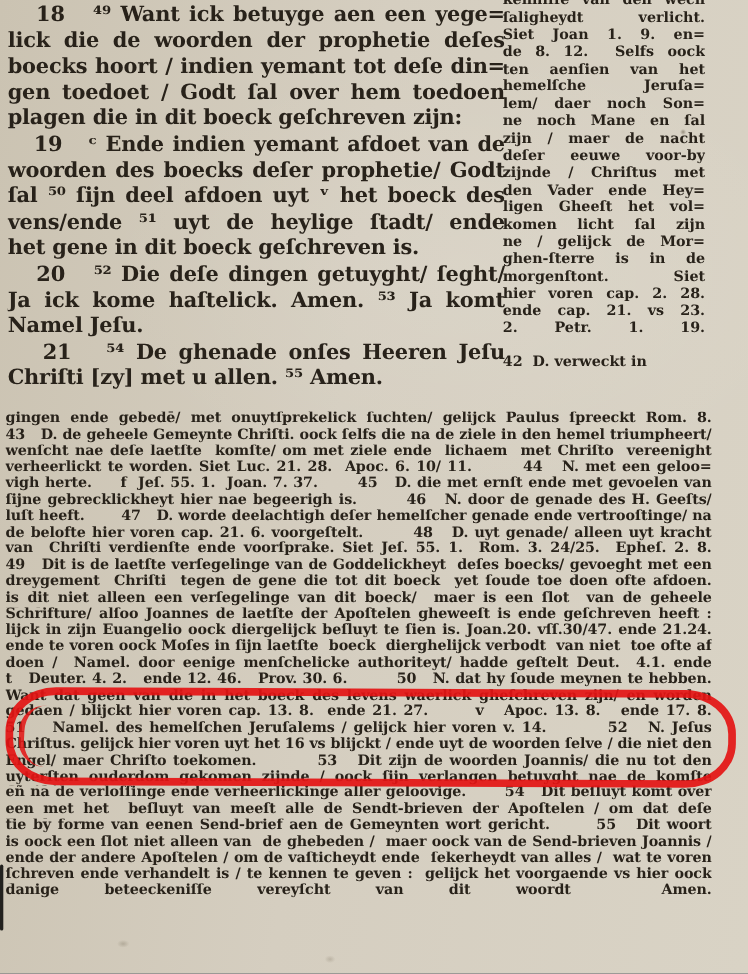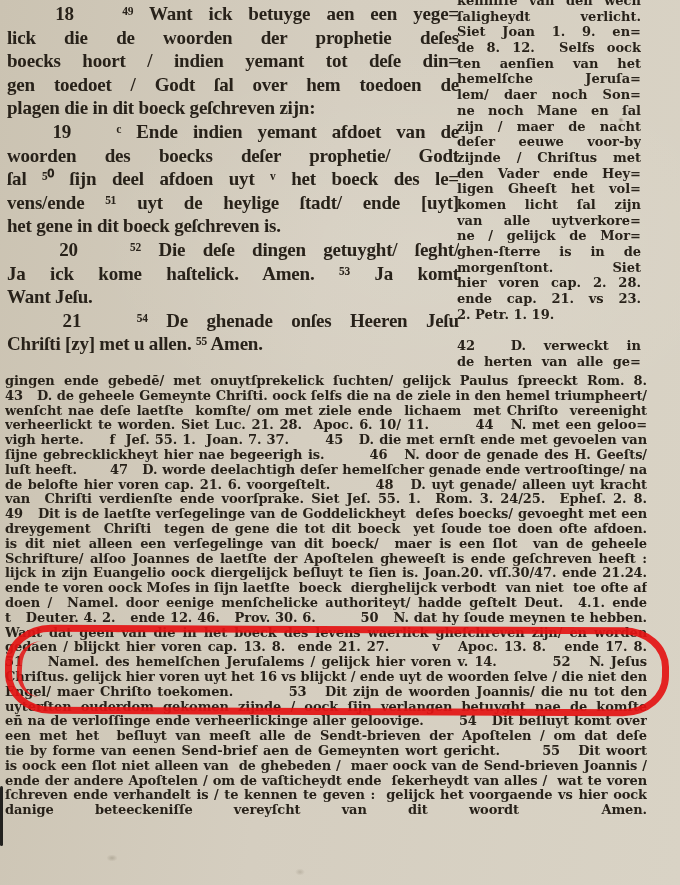--- a/index.html
+++ b/index.html
@@ -13,21 +13,21 @@
       radial-gradient(3px 3px at 575px 174px, rgba(70,60,40,.35), transparent 70%),
       radial-gradient(8px 5px at 112px 858px, rgba(110,100,80,.30), transparent 70%),
       radial-gradient(7px 5px at 300px 872px, rgba(110,100,80,.25), transparent 70%),
       radial-gradient(420px 260px at 62% 28%, rgba(255,255,250,.10), transparent 80%),
       linear-gradient(97deg,#cbc3b2,#d5cec0 45%,#d9d3c5);
     font-family:"DejaVu Serif",serif;
   }
   .line{white-space:pre-wrap;text-align:justify;text-align-last:justify;overflow:hidden;}
   .main-text{position:absolute;left:7px;top:2px;width:452px;
     font-weight:bold;font-size:19px;line-height:23.6px;letter-spacing:-0.2px;}
-  .main-text .line{height:23.6px;font-family:Liberation Serif, serif;}
+  .main-text .line{height:23.6px;}
   .main-text .line:nth-child(5),.main-text .line:nth-child(10),
   .main-text .line:nth-child(13),.main-text .line:nth-child(15){text-align-last:left;}
   .margin-notes{position:absolute;left:457px;top:-7px;width:184px;
     font-weight:bold;font-size:13px;line-height:15.7px;}
   .margin-notes .line{height:15.7px;}
   .margin-notes .line:nth-child(21),
   .margin-notes .line:nth-child(22){text-align-last:left;}
   .bottom-notes{position:absolute;left:5px;top:374px;width:642px;
     font-weight:bold;font-size:13px;line-height:14.8px;letter-spacing:-0.1px;}
   .bottom-notes .line{height:14.8px;}
@@ -51,50 +51,48 @@
       <div class="line">boecks hoort / indien yemant tot deſe din=</div>
       <div class="line">gen toedoet / Godt ſal over hem toedoen de</div>
       <div class="line">plagen die in dit boeck geſchreven zijn:</div>
       <div class="line">   19   ᶜ Ende indien yemant afdoet van de</div>
       <div class="line">woorden des boecks deſer prophetie/ Godt</div>
       <div class="line">ſal ⁵⁰ ſijn deel afdoen uyt ᵛ het boeck des le=</div>
       <div class="line">vens/ende ⁵¹ uyt de heylige ſtadt/ ende [uyt]</div>
       <div class="line">het gene in dit boeck geſchreven is.</div>
       <div class="line">   20   ⁵² Die deſe dingen getuyght/ ſeght/</div>
       <div class="line">Ja ick kome haſtelick. Amen. ⁵³ Ja komt</div>
-      <div class="line">Want Jeſu.</div>
+      <div class="line">Namel Jeſu.</div>
       <div class="line">   21   ⁵⁴ De ghenade onſes Heeren Jeſu</div>
       <div class="line">Chriſti [zy] met u allen. ⁵⁵ Amen.</div>
     </div>
 
   <div class="margin-notes">
       <div class="line">kenniſſe van den wech</div>
       <div class="line">ſaligheydt verlicht.</div>
       <div class="line">Siet Joan 1. 9. en=</div>
       <div class="line">de 8. 12.  Selfs oock</div>
       <div class="line">ten aenſien van het</div>
       <div class="line">hemelſche  Jeruſa=</div>
       <div class="line">lem/ daer noch Son=</div>
       <div class="line">ne noch Mane en ſal</div>
       <div class="line">zijn / maer de nacht</div>
       <div class="line">deſer eeuwe voor-by</div>
       <div class="line">zijnde / Chriſtus met</div>
       <div class="line">den Vader ende Hey=</div>
       <div class="line">ligen Gheeſt het vol=</div>
       <div class="line">komen licht ſal zijn</div>
-      <div class="line">van alle uytverkore=</div>
       <div class="line">ne / gelijck de Mor=</div>
       <div class="line">ghen-ſterre is in de</div>
       <div class="line">morgenſtont.   Siet</div>
       <div class="line">hier voren cap. 2. 28.</div>
       <div class="line">ende cap. 21. vs 23.</div>
       <div class="line">2. Petr. 1. 19.</div>
       <div class="line">&nbsp;</div>
       <div class="line">42  D. verweckt in</div>
-      <div class="line">de herten van alle ge=</div>
     </div>
 
   <div class="bottom-notes">
       <div class="line">gingen ende gebedē/ met onuytſprekelick ſuchten/ gelijck Paulus ſpreeckt Rom. 8. 23/26.</div>
       <div class="line">43   D. de geheele Gemeynte Chriſti. oock ſelfs die na de ziele in den hemel triumpheert/</div>
       <div class="line">wenſcht nae deſe laetſte  komſte/ om met ziele ende  lichaem  met Chriſto  vereenight ende</div>
       <div class="line">verheerlickt te worden. Siet Luc. 21. 28.  Apoc. 6. 10/ 11.        44   N. met een geloo=</div>
       <div class="line">vigh herte.     f  Jeſ. 55. 1.  Joan. 7. 37.       45   D. die met ernſt ende met gevoelen van</div>
       <div class="line">ſijne gebrecklickheyt hier nae begeerigh is.        46   N. door de genade des H. Geeſts/</div>
       <div class="line">luſt heeft.       47   D. worde deelachtigh deſer hemelſcher genade ende vertrooſtinge/ na</div>

